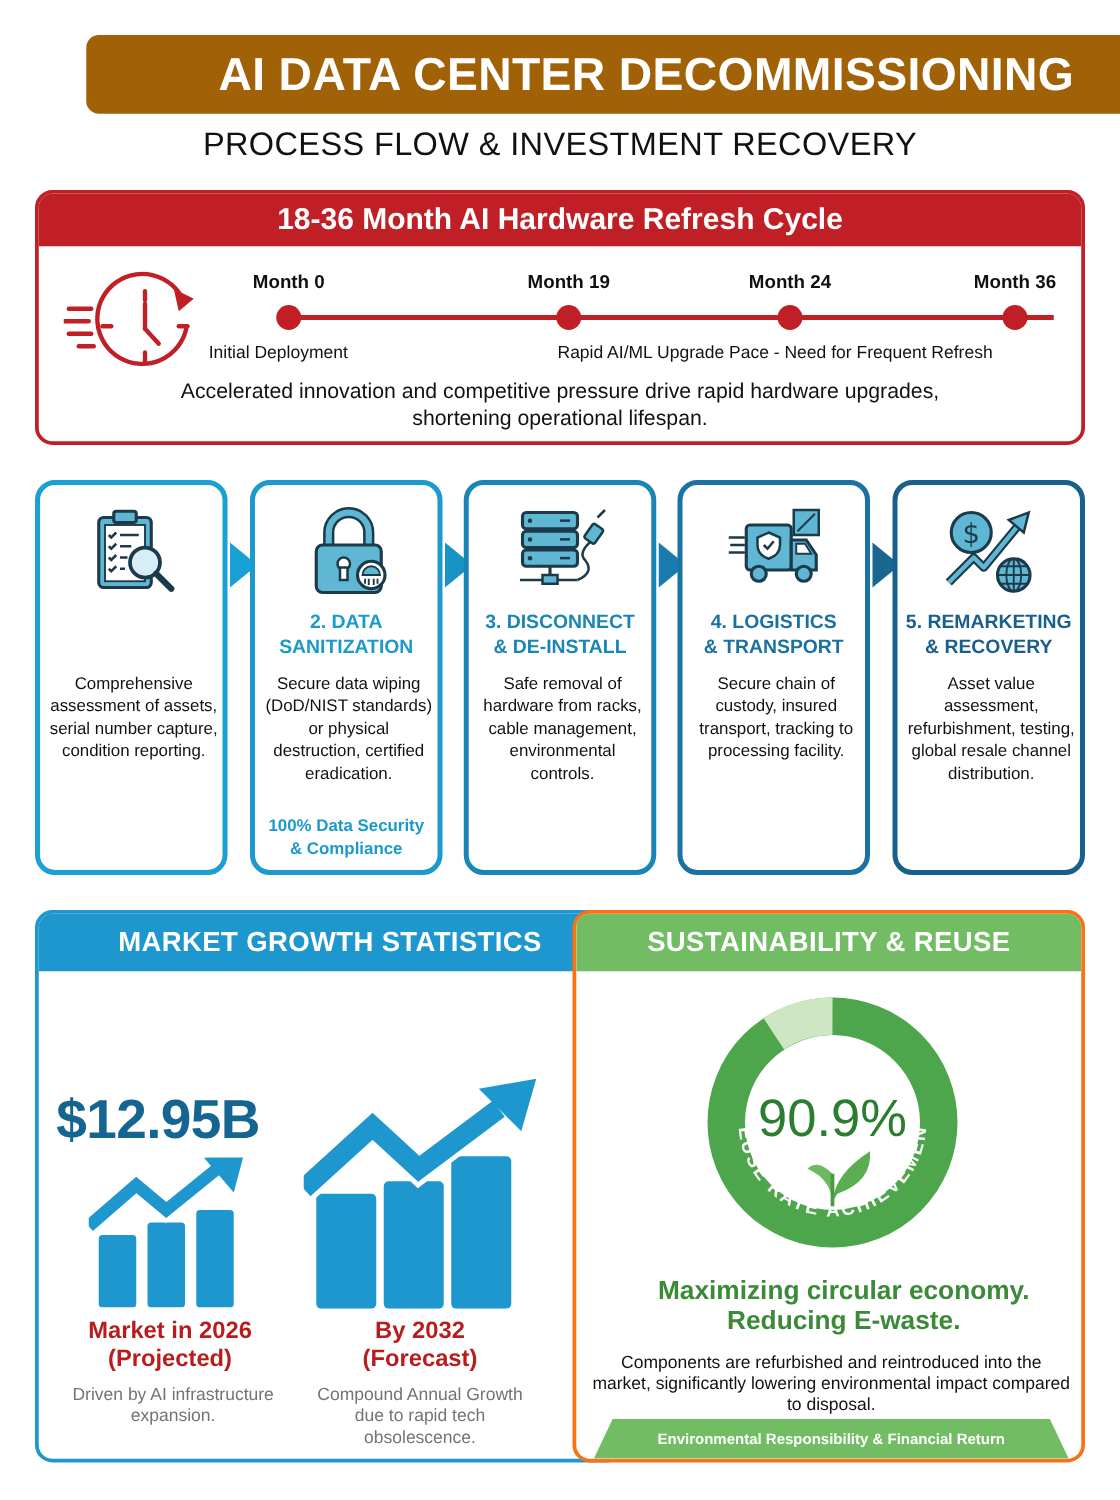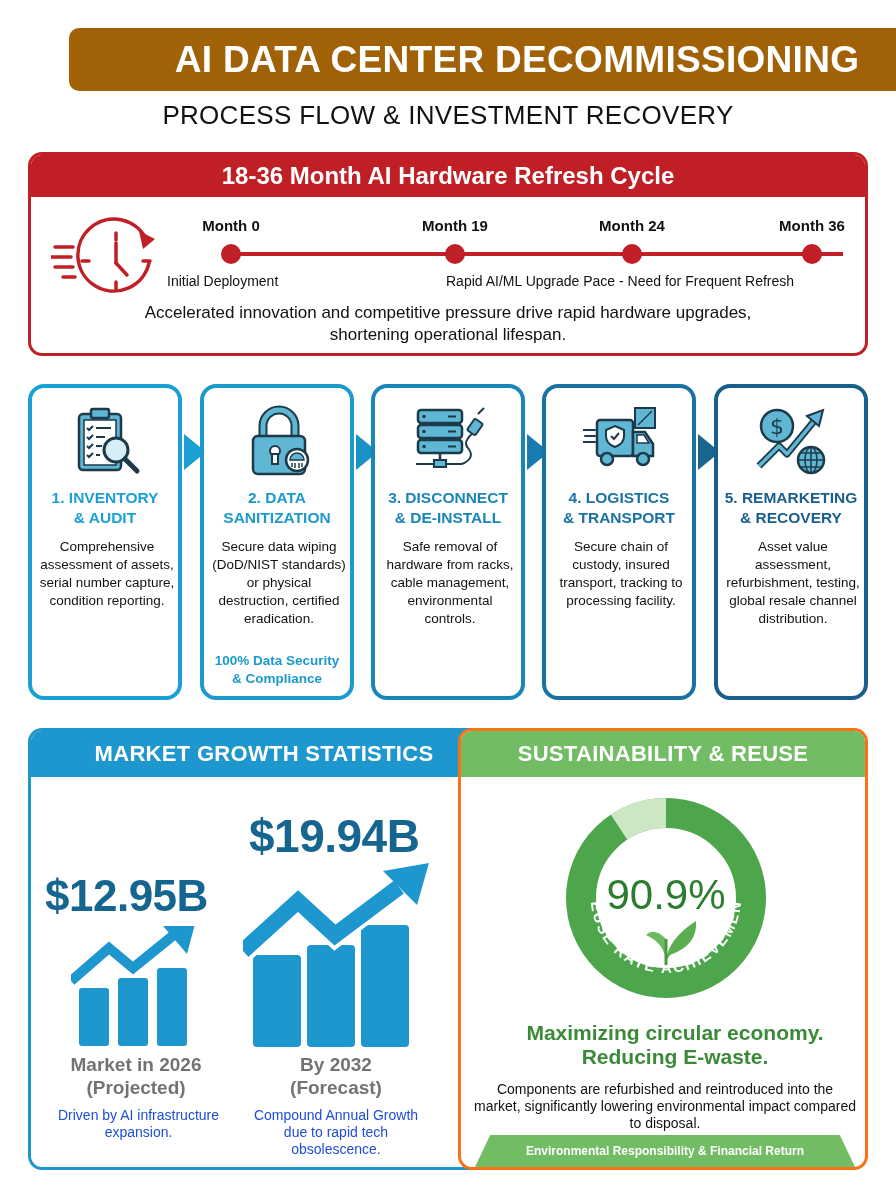--- a/index.html
+++ b/index.html
@@ -67,22 +67,22 @@
   
   .market {
     position: absolute; left: 28px; top: 728px; width: 472px; height: 442px;
     border: 3px solid #1e97cf; border-radius: 14px; overflow: hidden; background: #fff;
   }
   .market-head {
     height: 46px; background: #1e97cf; color: #fff; display: flex; align-items: center; justify-content: center;
     font-size: 22px; font-weight: 700; letter-spacing: 0.3px;
   }
   .big-val { position: absolute; font-weight: 700; color: #14658f; letter-spacing: -0.5px; }
-  .m-caption { position: absolute; text-align: center; font-weight: 700; color: #737373; font-size: 19px; line-height: 23px; }
-  .m-sub { position: absolute; text-align: center; color: #1d4ed8; font-size: 14px; line-height: 17px; }
+  .m-caption { position: absolute; text-align: center; font-weight: 700; color: #b91c1c; font-size: 19px; line-height: 23px; }
+  .m-sub { position: absolute; text-align: center; color: #737373; font-size: 14px; line-height: 17px; }
 
   
   .sus {
     position: absolute; left: 458px; top: 728px; width: 410px; height: 442px;
     border: 3px solid #f97316; border-radius: 14px; overflow: hidden; background: #fff;
   }
   .sus-head {
     height: 46px; background: #72bc63; color: #fff; display: flex; align-items: center; justify-content: center;
     font-size: 22px; font-weight: 700; letter-spacing: 0.3px;
   }
@@ -162,24 +162,20 @@
         <path d="M18 33 l2 2 l4 -4"></path>
           <line x1="27" y1="33" x2="36" y2="33"></line>
         <path d="M18 42 l2 2 l4 -4"></path>
           <line x1="27" y1="42" x2="33" y2="42"></line>
         <path d="M18 51 l2 2 l4 -4"></path>
           <line x1="27" y1="51" x2="31" y2="51"></line>
       </g>
       <circle cx="47" cy="46" r="12" fill="#d8eef6" stroke="#1c3a4a" stroke-width="3"></circle>
       <line x1="56" y1="55" x2="68" y2="67" stroke="#1c3a4a" stroke-width="5" stroke-linecap="round"></line>
     </svg>
-    <div class="step-title" style="color:#1aa0d4">
-      <div>1. INVENTORY</div>
-      <div>&amp; AUDIT</div>
-    </div>
     <div class="step-desc">Comprehensive assessment of assets, serial number capture, condition reporting.</div>
   </div>
 
   <div class="arrow" style="left:156px; border-left-color:#1aa0d4;"></div>
 
   <div class="step" style="left:172px; border-color:#1b9acb;">
     <svg class="icon" viewBox="0 0 76 76">
       <path d="M22 34 V22 a16 16 0 0 1 32 0 V34" fill="none" stroke="#1c3a4a" stroke-width="9"></path>
       <path d="M22 34 V22 a16 16 0 0 1 32 0 V34" fill="none" stroke="#5fb7d3" stroke-width="5"></path>
       <rect x="12" y="32" width="52" height="38" rx="5" fill="#5fb7d3" stroke="#1c3a4a" stroke-width="2.5"></rect>
@@ -302,21 +298,20 @@
     <path d="M0 55 L38 22 L62 42 L108 5" fill="none" stroke="#fff" stroke-width="16" stroke-linejoin="miter"></path>
     <path d="M0 55 L38 22 L62 42 L104 8" fill="none" stroke="#1e97cf" stroke-width="10" stroke-linejoin="miter"></path>
     <polygon points="92,0 124,-2 116,28" fill="#1e97cf"></polygon>
   </svg>
   <div class="m-caption" style="left:0; top:322px; width:210px;">
     <div>Market in 2026</div>
     <div>(Projected)</div>
   </div>
   <div class="m-sub" style="left:10px; top:376px; width:195px;">Driven by AI infrastructure expansion.</div>
 
-  <div class="big-val" style="left:218px; top:78px; font-size:46px;">$19.94B</div>
   <svg style="position:absolute; left:212px; top:132px; width:186px; height:184px;" viewBox="0 0 186 184">
     <g fill="#1e97cf">
       <rect x="10" y="92" width="48" height="92" rx="4"></rect>
       <rect x="64" y="82" width="48" height="102" rx="4"></rect>
       <rect x="118" y="62" width="48" height="122" rx="4"></rect>
     </g>
     <path d="M0 88 L55 38 L92 72 L160 20" fill="none" stroke="#fff" stroke-width="24" stroke-linejoin="miter"></path>
     <path d="M0 88 L55 38 L92 72 L156 24" fill="none" stroke="#1e97cf" stroke-width="16" stroke-linejoin="miter"></path>
     <polygon points="140,8 186,0 174,42" fill="#1e97cf"></polygon>
   </svg>

